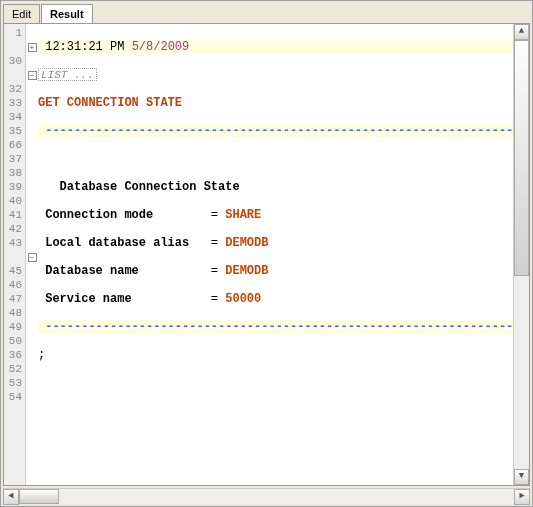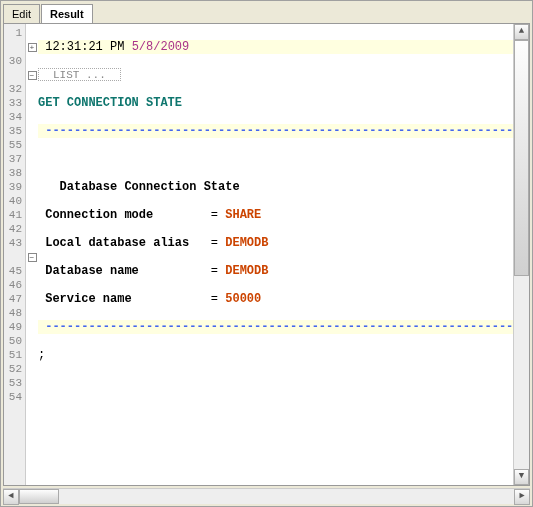--- a/index.html
+++ b/index.html
@@ -89,34 +89,35 @@
     line-height: 14px;
     padding-top: 2px;
     overflow: hidden;
   }
   .line { height: 14px; }
   .gl { height: 14px; padding-right: 3px;}
   .fl { height: 14px; text-align: center;}
   .hl1 { background: #ffffe0; font-family: Liberation Mono, monospace; }
   .time { color: #000; }
   .date { color: #aa3388; }
-  .cmd { color: #0f766e; font-weight: bold; }
+  .cmd { color: #c2410c; font-weight: bold; }
   .bold { font-weight: bold; }
   .dash { color: #4466ee; font-weight: bold;}
   .val { color: #cc4400; font-weight: bold;}
   .plain { color: #000; }
   .listbox {
     display:inline-block;
     border: 1px dotted #aaa;
-    padding: 0 14px;
+    padding: 0 2px;
     color: #888;
     font-size: 11px;
     height: 13px;
     line-height: 12px;
     vertical-align: top;
+    font-style: italic;
   }
   .vscroll {
     width: 16px;
     background: #efefef;
     border-left: 1px solid #ccc;
     display: flex;
     flex-direction: column;
     flex-shrink: 0;
   }
   .sbtn {
@@ -157,36 +158,36 @@
   <div class="content-frame">
     <div class="gutter">
       <div class="gl">1</div>
       <div class="gl"></div>
       <div class="gl">30</div>
       <div class="gl"></div>
       <div class="gl">32</div>
       <div class="gl">33</div>
       <div class="gl">34</div>
       <div class="gl">35</div>
-      <div class="gl">55</div>
+      <div class="gl">66</div>
       <div class="gl">37</div>
       <div class="gl">38</div>
       <div class="gl">39</div>
       <div class="gl">40</div>
       <div class="gl">41</div>
       <div class="gl">42</div>
       <div class="gl">43</div>
       <div class="gl"></div>
       <div class="gl">45</div>
       <div class="gl">46</div>
       <div class="gl">47</div>
       <div class="gl">48</div>
       <div class="gl">49</div>
       <div class="gl">50</div>
-      <div class="gl">51</div>
+      <div class="gl">36</div>
       <div class="gl">52</div>
       <div class="gl">53</div>
       <div class="gl">54</div>
     </div>
 
     <div class="fold-gutter">
       <div class="fl"></div>
       <div class="fl"><span class="fold-box">+</span></div>
       <div class="fl"></div>
       <div class="fl"><span class="fold-box">−</span></div>

